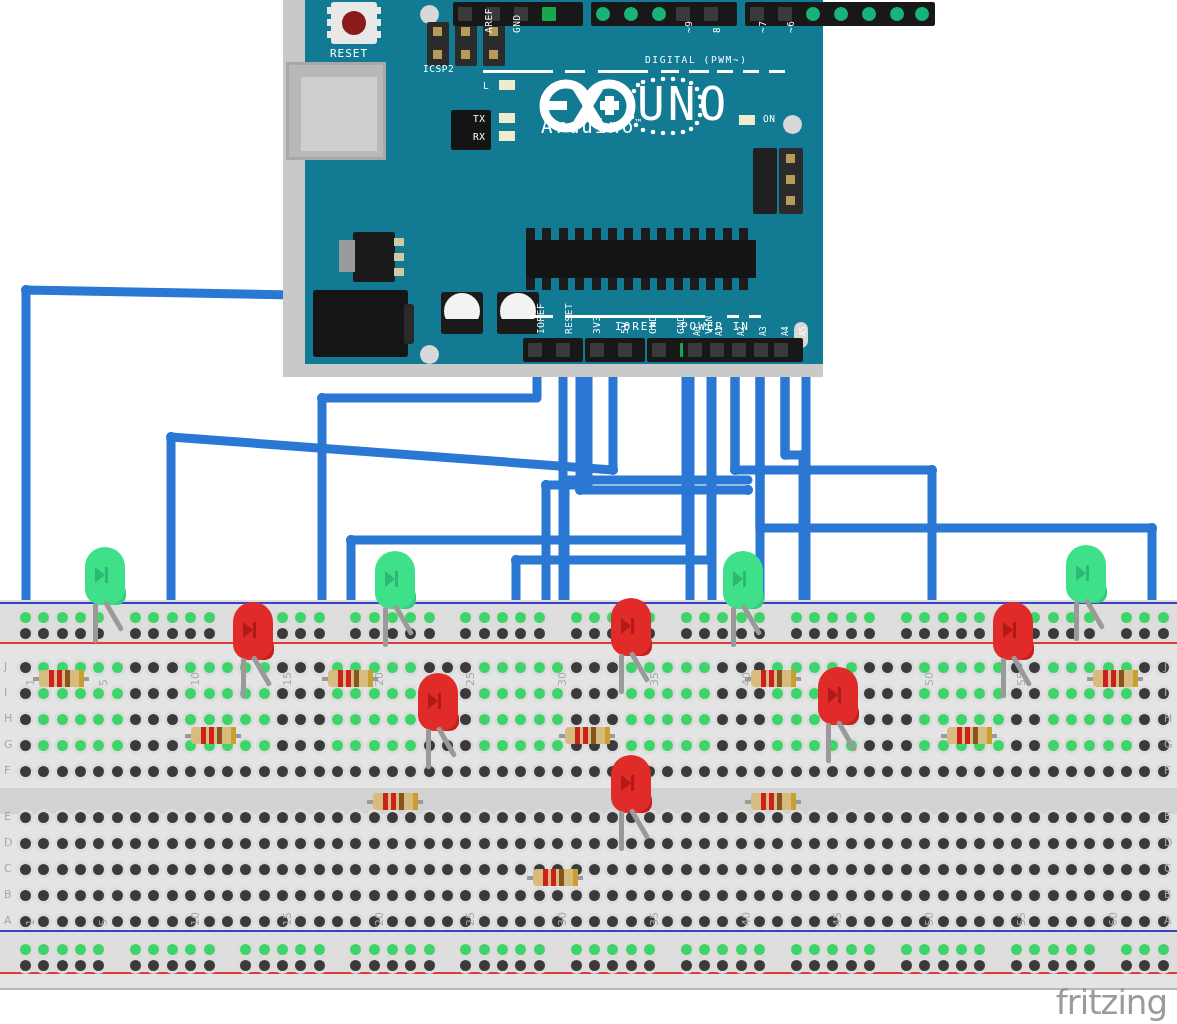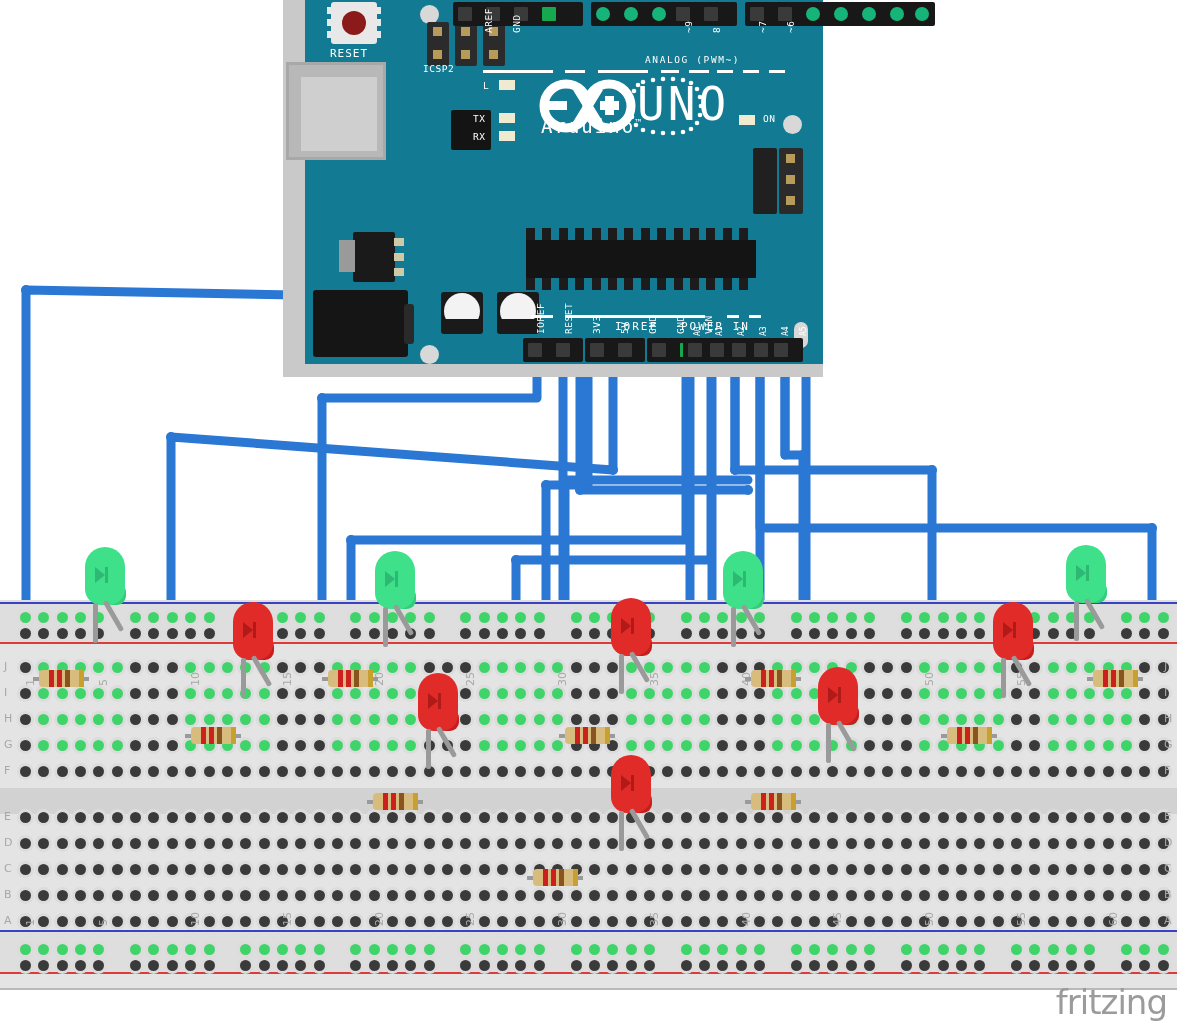--- a/index.html
+++ b/index.html
@@ -512,21 +512,21 @@
     </div>
 
     <div class="silk-line" style="left:200px; top:70px; width:70px;"></div>
     <div class="silk-line" style="left:282px; top:70px; width:20px;"></div>
     <div class="silk-line" style="left:315px; top:70px; width:50px;"></div>
     <div class="silk-line" style="left:378px; top:70px; width:18px;"></div>
     <div class="silk-line" style="left:406px; top:70px; width:20px;"></div>
     <div class="silk-line" style="left:434px; top:70px; width:16px;"></div>
     <div class="silk-line" style="left:460px; top:70px; width:16px;"></div>
     <div class="silk-line" style="left:486px; top:70px; width:16px;"></div>
-    <div class="lbl small" style="left:362px; top:54px; letter-spacing:1.6px;">ANALOG (PWM~)</div>
+    <div class="lbl small" style="left:362px; top:54px; letter-spacing:1.6px;">DIGITAL (PWM~)</div>
 
     <div class="silk-line" style="left:248px; top:315px; width:22px;"></div>
     <div class="silk-line" style="left:282px; top:315px; width:140px;"></div>
     <div class="silk-line" style="left:444px; top:315px; width:12px;"></div>
     <div class="silk-line" style="left:466px; top:315px; width:12px;"></div>
     <div class="lbl" style="left:332px; top:320px; letter-spacing:2px;">IOREF</div>
     <div class="lbl" style="left:398px; top:320px; letter-spacing:2px;">POWER IN</div>
 
     <div class="hdr-strip" style="left:170px; top:2px; width:130px; height:24px;">
       <div class="hdr-hole" style="left:5px;"></div>

